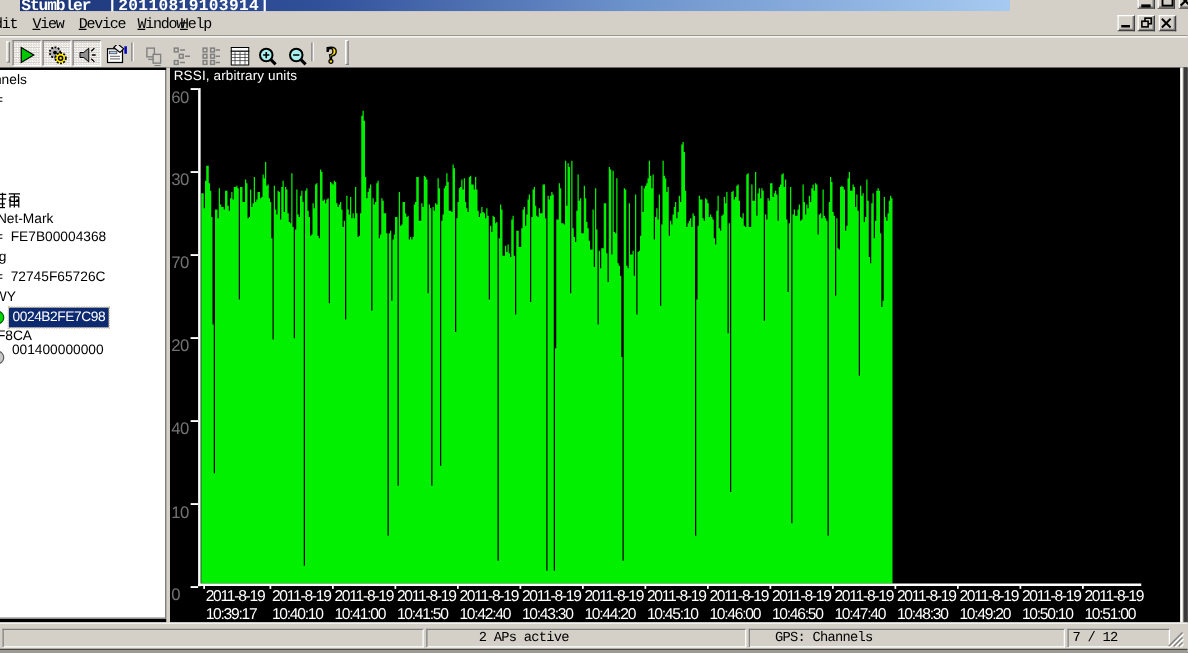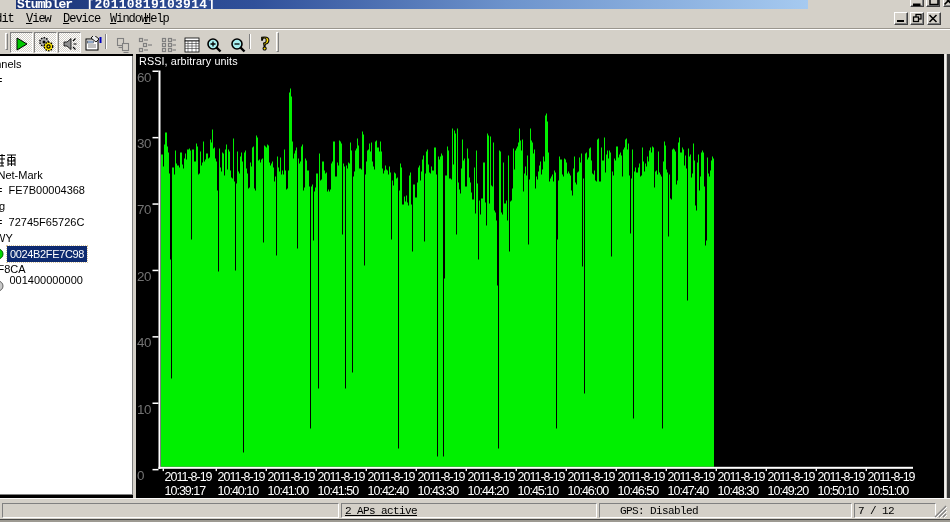--- a/index.html
+++ b/index.html
@@ -248,22 +248,22 @@
     </svg>
     <div id="redge"></div>
     <div id="rdark"></div>
   </div>
 
   <div class="abs" id="status">
     <div class="pan" style="left:2px; width:337px;"></div>
     <div class="pan" style="left:341px; width:256px;"></div>
     <div class="pan" style="left:599px; width:253px;"></div>
     <div class="pan" style="left:854px; width:82px;"></div>
-    <span class="st" style="left:345px;text-decoration:underline;">2 APs active</span>
-    <span class="st" style="left:620px;">GPS: Disabled</span>
+    <span class="st" style="left:383px;">2 APs active</span>
+    <span class="st" style="left:620px;">GPS: Channels</span>
     <span class="st" style="left:858px;">7 / 12</span>
     <svg class="abs" style="left:934px; top:6px; width:13px; height:13px;" viewBox="0 0 13 13">
       <path d="M12 1 L1 12 M12 5 L5 12 M12 9 L9 12" stroke="#808080" stroke-width="1.2" fill="none"></path>
       <path d="M13 2 L2 13 M13 6 L6 13 M13 10 L10 13" stroke="#fff" stroke-width="1" fill="none"></path>
     </svg>
   </div>
   <div class="abs" id="botline"></div>
   <div class="abs" id="botgray"></div>
 </div>
 </body></html>

